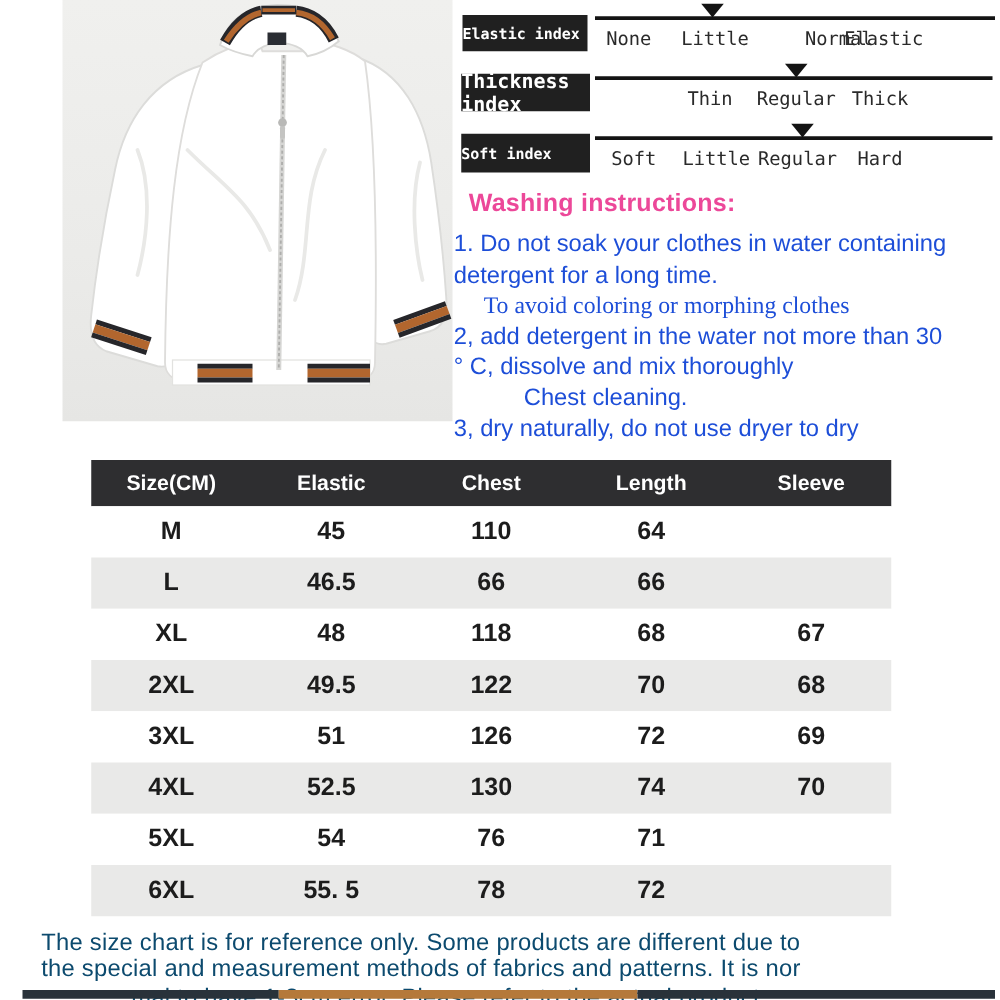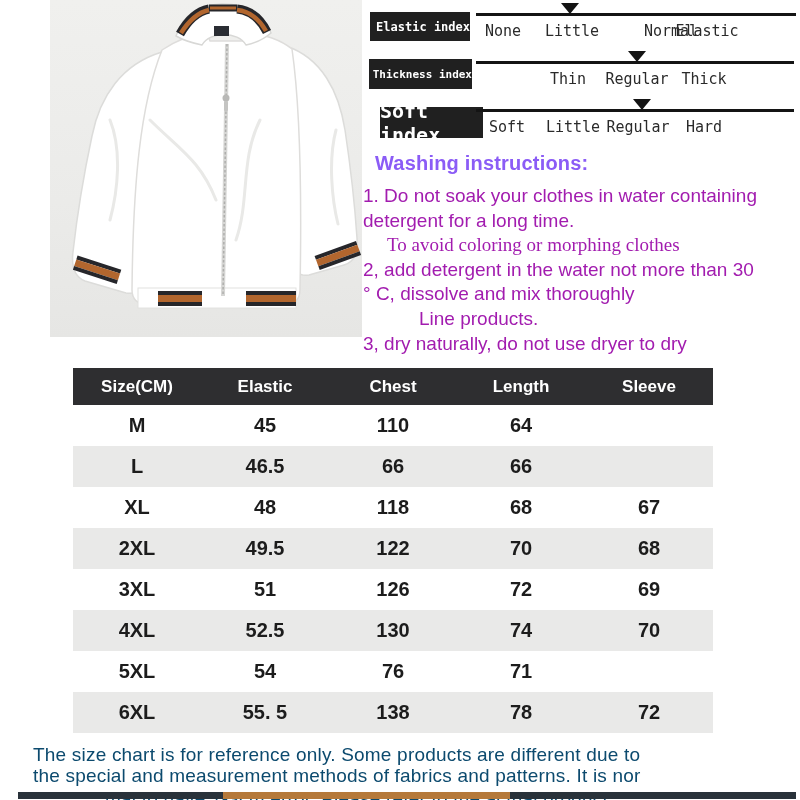--- a/index.html
+++ b/index.html
@@ -6,33 +6,33 @@
   body{width:800px;height:800px;overflow:hidden;background:#ffffff;
        font-family:"Liberation Sans",sans-serif;color:#1b1b1b;}
   #page{position:relative;width:800px;height:800px;}
 
   
   .photo{position:absolute;left:50px;top:0;width:312px;height:337px;
          background:linear-gradient(180deg,#f0f0ee 0%,#ebebe9 60%,#e6e6e4 100%);}
 
   
   .idx-box{position:absolute;background:#202020;color:#fff;display:flex;
-           align-items:center;justify-content:flex-end;
+           align-items:center;justify-content:flex-start;
            font-family:"DejaVu Sans Mono",monospace;font-weight:bold;}
   .idx-line{position:absolute;height:3px;background:#141414;}
   .idx-tri{position:absolute;width:0;height:0;border-left:9px solid transparent;
            border-right:9px solid transparent;border-top:11px solid #141414;}
   .idx-opt{position:absolute;transform:translateX(-50%);white-space:nowrap;
            font-family:"DejaVu Sans Mono",monospace;font-size:15px;color:#2a2a2a;}
 
   
   .wash-title{position:absolute;left:375px;top:152px;font-size:20px;font-weight:bold;
-              letter-spacing:.2px;color:#8b5cf6;}
+              letter-spacing:.2px;color:#ec4899;}
   .wash-lines{position:absolute;left:363px;top:184px;width:430px;font-size:19px;
-              line-height:24.6px;color:#a21caf;}
+              line-height:24.6px;color:#1d4ed8;}
   .wash-lines .indent1{padding-left:24px;font-family:Liberation Serif, serif;}
   .wash-lines .indent2{padding-left:56px;}
 
   
   .size-table{position:absolute;left:73px;top:368px;width:640px;}
   .t-head{display:flex;background:#2e2e30;height:37px;}
   .t-head .cell{color:#fff;font-size:17px;font-weight:600;}
   .t-row{display:flex;height:41px;background:#fff;}
   .t-row.alt{background:#e9e9e8;}
   .cell{width:128px;display:flex;align-items:center;justify-content:center;
@@ -115,50 +115,50 @@
     </div>
     <div class="idx-line" style="left:476px;top:13px;width:320px;"></div>
     <div class="idx-tri" style="left:561px;top:3px;"></div>
     <span class="idx-opt" style="left:503px;top:22px;">None</span>
     <span class="idx-opt" style="left:572px;top:22px;">Little</span>
     <span class="idx-opt" style="left:638px;top:22px;margin-left:33px;">Normal</span>
     <span class="idx-opt" style="left:707px;top:22px;">Elastic</span>
   </div>
 
   <div>
-    <div class="idx-box" style="left:369px;top:59px;width:103px;height:30px;font-size:11px;">
+    <div class="idx-box" style="left:369px;top:59px;width:103px;height:30px;font-size:16px;">
       <span>Thickness index</span>
     </div>
     <div class="idx-line" style="left:476px;top:61px;width:318px;"></div>
     <div class="idx-tri" style="left:628px;top:51px;"></div>
     <span class="idx-opt" style="left:568px;top:70px;">Thin</span>
     <span class="idx-opt" style="left:637px;top:70px;">Regular</span>
     <span class="idx-opt" style="left:704px;top:70px;">Thick</span>
   </div>
 
   <div>
-    <div class="idx-box" style="left:380px;top:107px;width:103px;height:31px;font-size:20px;">
+    <div class="idx-box" style="left:369px;top:107px;width:103px;height:31px;font-size:12px;">
       <span>Soft index</span>
     </div>
     <div class="idx-line" style="left:476px;top:109px;width:318px;"></div>
     <div class="idx-tri" style="left:633px;top:99px;"></div>
     <span class="idx-opt" style="left:507px;top:118px;">Soft</span>
     <span class="idx-opt" style="left:573px;top:118px;">Little</span>
     <span class="idx-opt" style="left:638px;top:118px;">Regular</span>
     <span class="idx-opt" style="left:704px;top:118px;">Hard</span>
   </div>
 
   <div class="wash-title">Washing instructions:</div>
   <div class="wash-lines">
     <div>1. Do not soak your clothes in water containing</div>
     <div>detergent for a long time.</div>
     <div class="indent1">To avoid coloring or morphing clothes</div>
     <div>2, add detergent in the water not more than 30</div>
     <div>° C, dissolve and mix thoroughly</div>
-    <div class="indent2">Line products.</div>
+    <div class="indent2">Chest cleaning.</div>
     <div>3, dry naturally, do not use dryer to dry</div>
   </div>
 
   <div class="size-table">
     <div class="t-head">
       <div class="cell">Size(CM)</div>
       <div class="cell">Elastic</div>
       <div class="cell">Chest</div>
       <div class="cell">Length</div>
       <div class="cell">Sleeve</div>
@@ -206,21 +206,20 @@
     </div>
     <div class="t-row">
       <div class="cell">5XL</div>
       <div class="cell">54</div>
       <div class="cell">76</div>
       <div class="cell">71</div>
     </div>
     <div class="t-row alt">
       <div class="cell">6XL</div>
       <div class="cell">55. 5</div>
-      <div class="cell">138</div>
       <div class="cell">78</div>
       <div class="cell">72</div>
     </div>
   </div>
 
   <div class="disclaimer">
     <div>The size chart is for reference only. Some products are different due to</div>
     <div>the special and measurement methods of fabrics and patterns. It is nor</div>
     <div class="clip-line">mal to have 1-3cm error. Please refer to the actual product.</div>
   </div>

